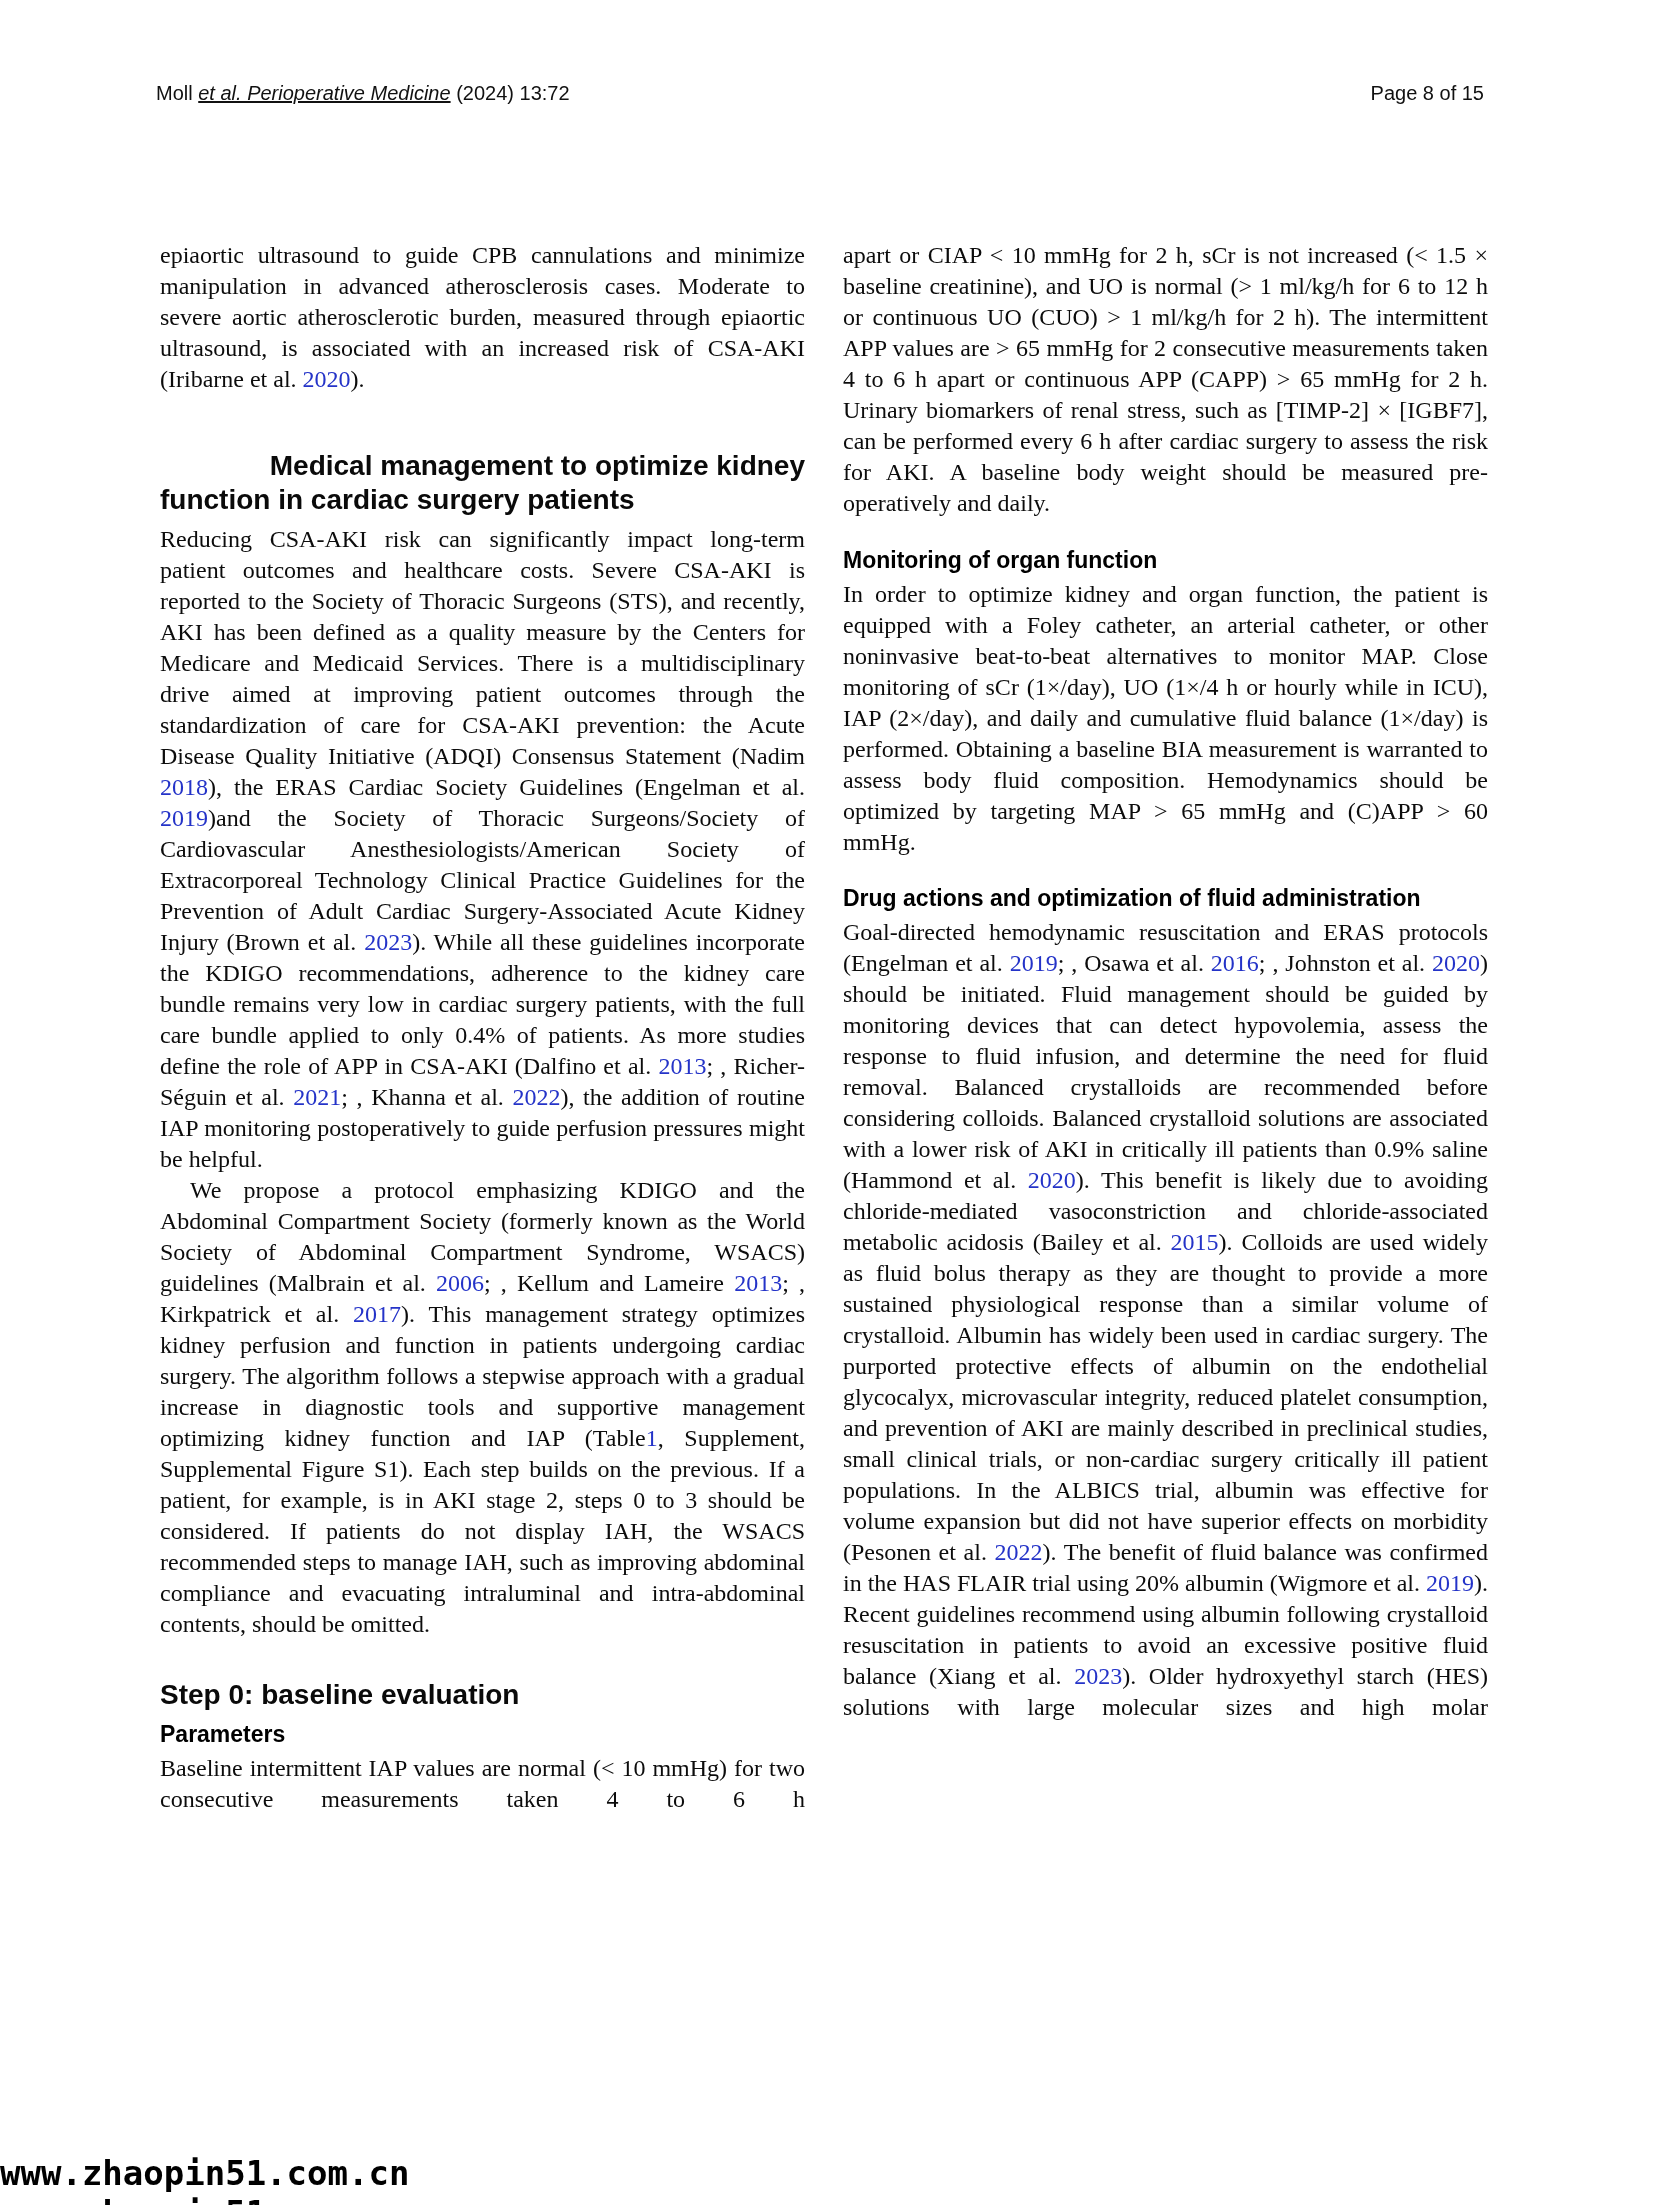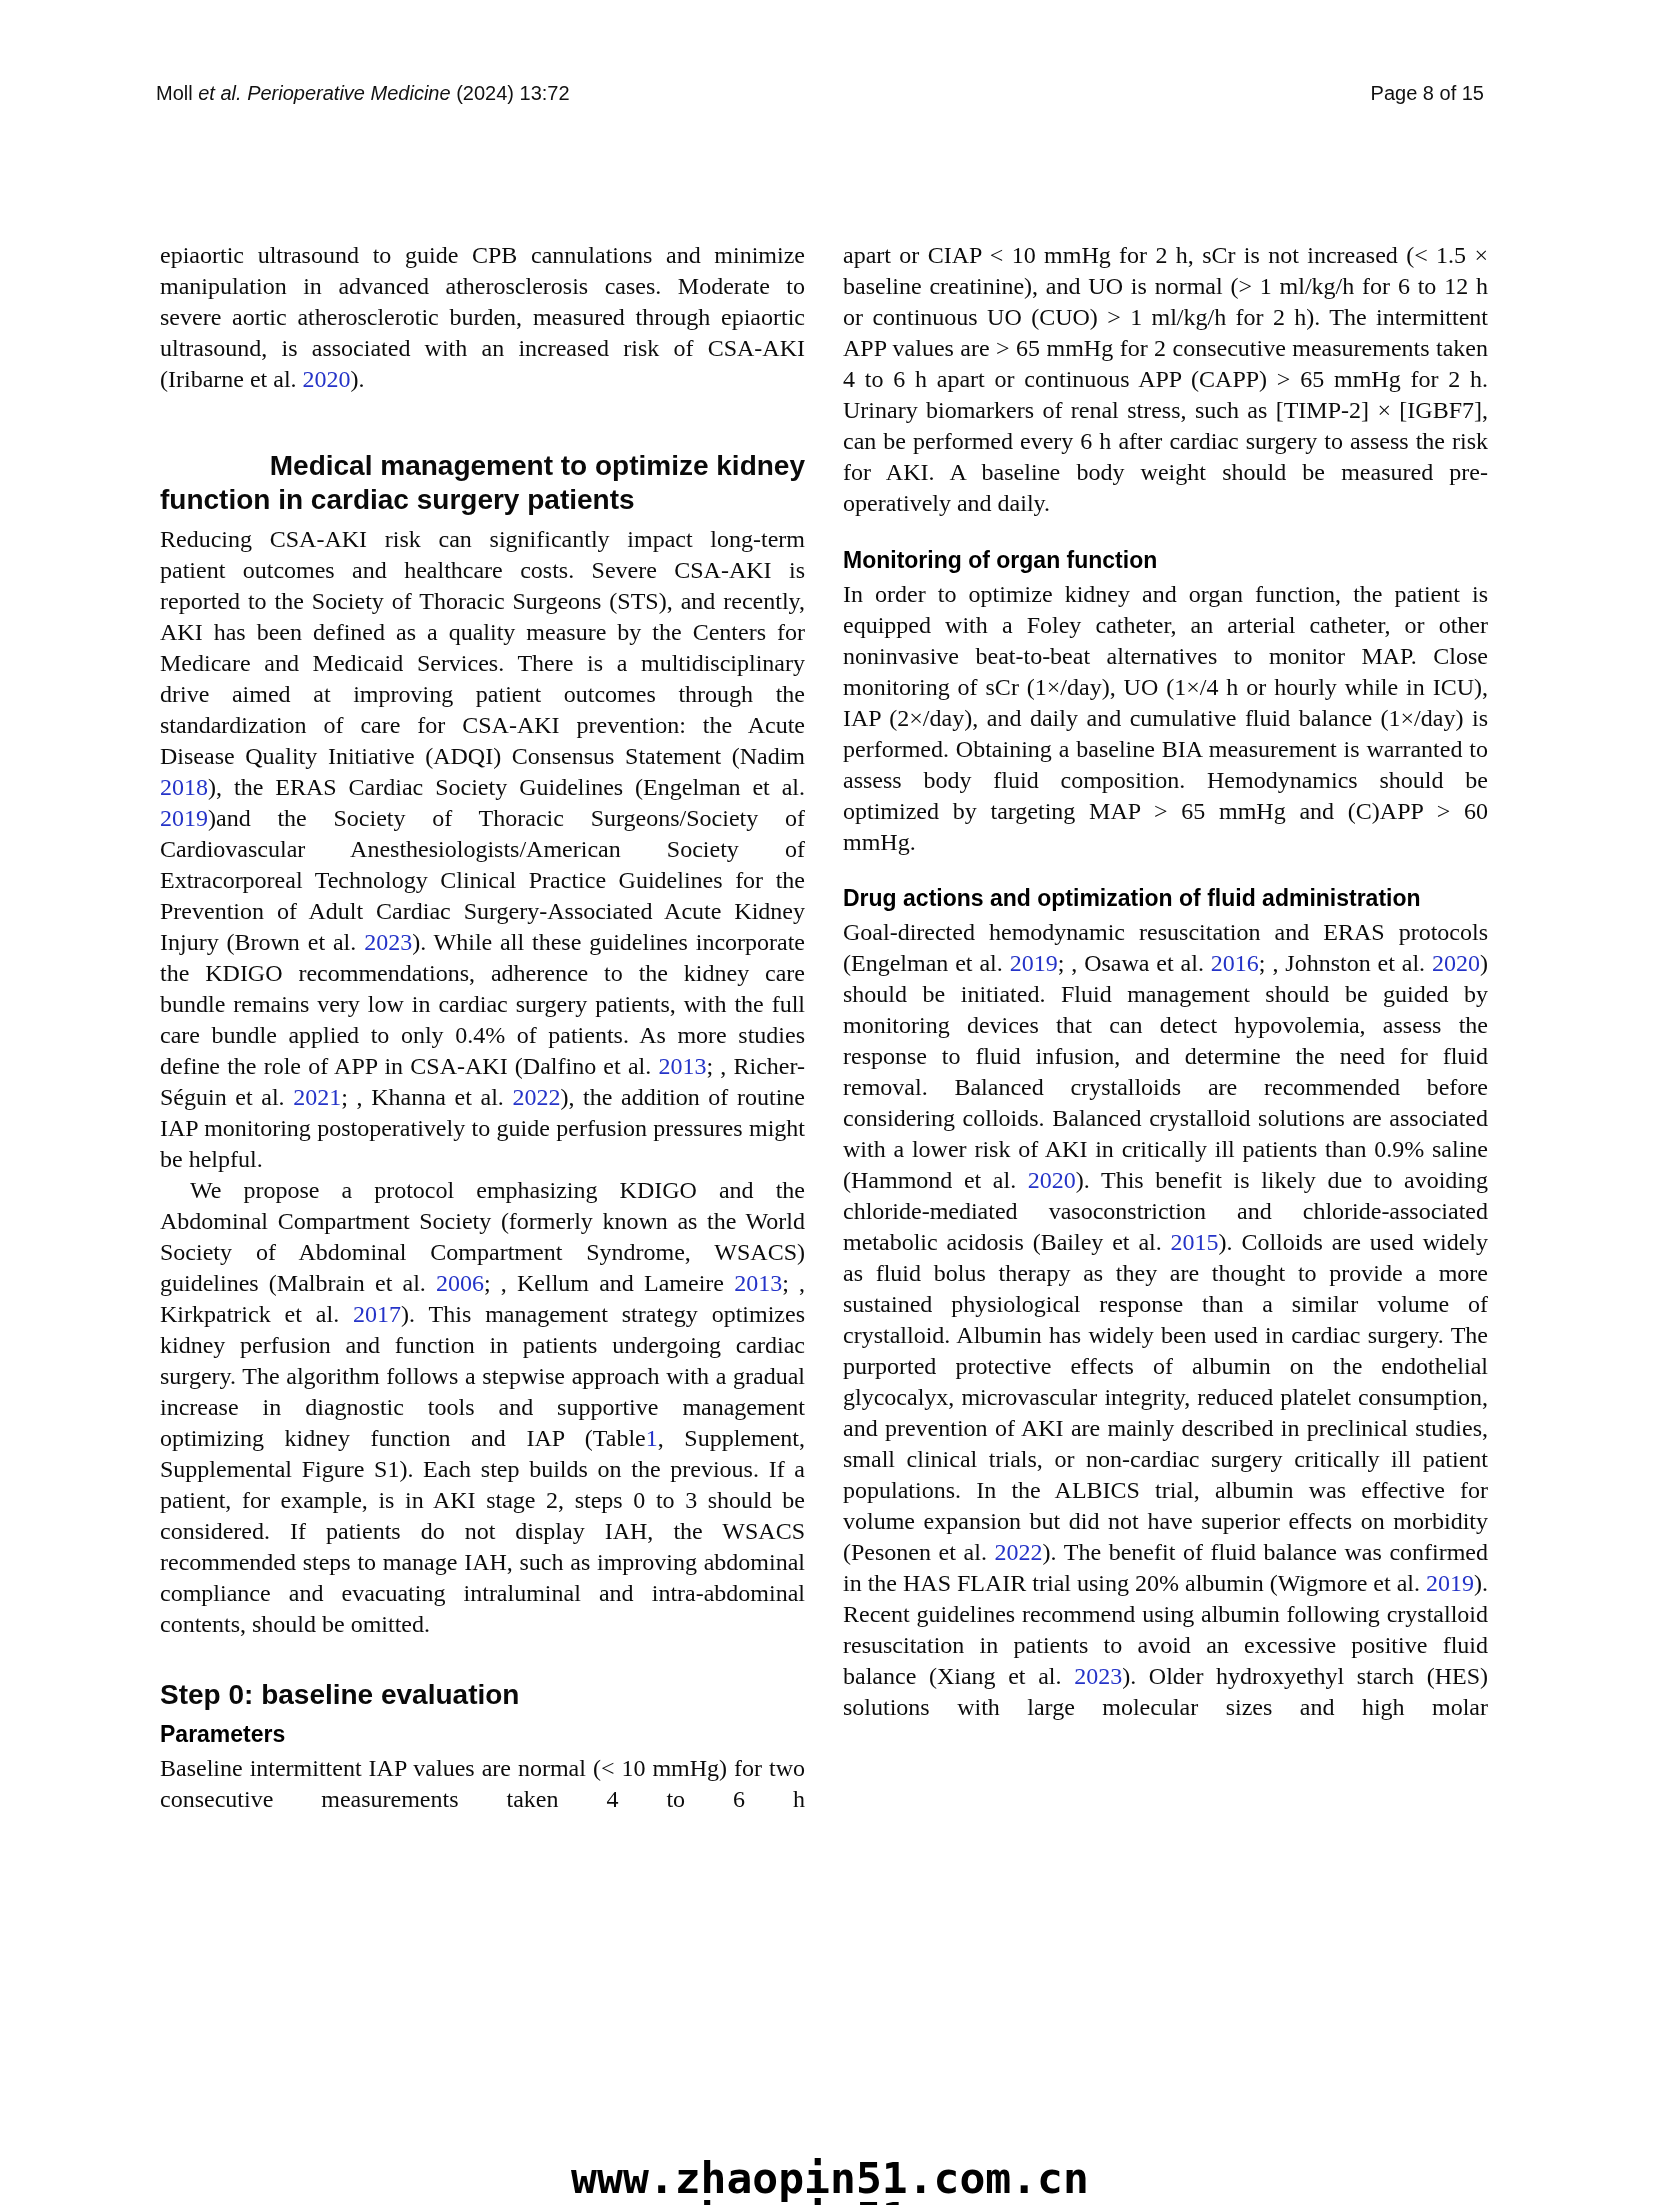--- a/index.html
+++ b/index.html
@@ -6,21 +6,21 @@
   body{
     width:1660px;height:2205px;position:relative;background:#ffffff;
     font-family:"Liberation Serif", serif;color:#0c0c0c;
   }
   .page{position:absolute;inset:0;overflow:hidden;background:#ffffff;}
   .running-head{
     position:absolute;top:82px;left:156px;width:1328px;
     display:flex;justify-content:space-between;align-items:baseline;
     font-family:"Liberation Sans", sans-serif;font-size:20px;color:#111111;
   }
-  .ital{font-style:italic;}
+  .ital{font-style:italic;text-decoration:underline;}
   .columns{
     position:absolute;top:240px;left:160px;width:1328px;
     display:flex;gap:38px;
   }
   .col{width:645px;font-size:24px;line-height:31px;text-align:justify;}
   .col p{margin:0;}
   .cont{text-align-last:justify;}
   .h2{
     font-family:"Liberation Sans", sans-serif;font-weight:bold;
     font-size:28px;line-height:34px;margin:38px 0 6.6px;text-align:left;text-align-last:left;
@@ -29,23 +29,23 @@
   .h2.first{margin-top:54px;text-align:right;}
   .h3{
     font-family:"Liberation Sans", sans-serif;font-weight:bold;
     font-size:23px;line-height:28px;margin:26.6px 0 5px;text-align:left;text-align-last:left;
     color:#000000;
   }
   .h3.tight{margin-top:8.3px;}
   .indent{text-indent:30px;}
   .cite{color:var(--link,#2433c8);}
   .watermark{
-    position:absolute;left:0;width:100%;text-align:center;
+    position:absolute;left:0;width:100%;
     font-family:"DejaVu Sans Mono", monospace;font-weight:bold;
-    font-size:43px;color:#000000;white-space:nowrap;
+    font-size:34px;color:#000000;white-space:nowrap;
   }
   .wm1{top:2153px;}
   .wm2{top:2193px;}
 </style>
 </head>
 <body>
 
 <div class="page">
 
   <div class="running-head">

